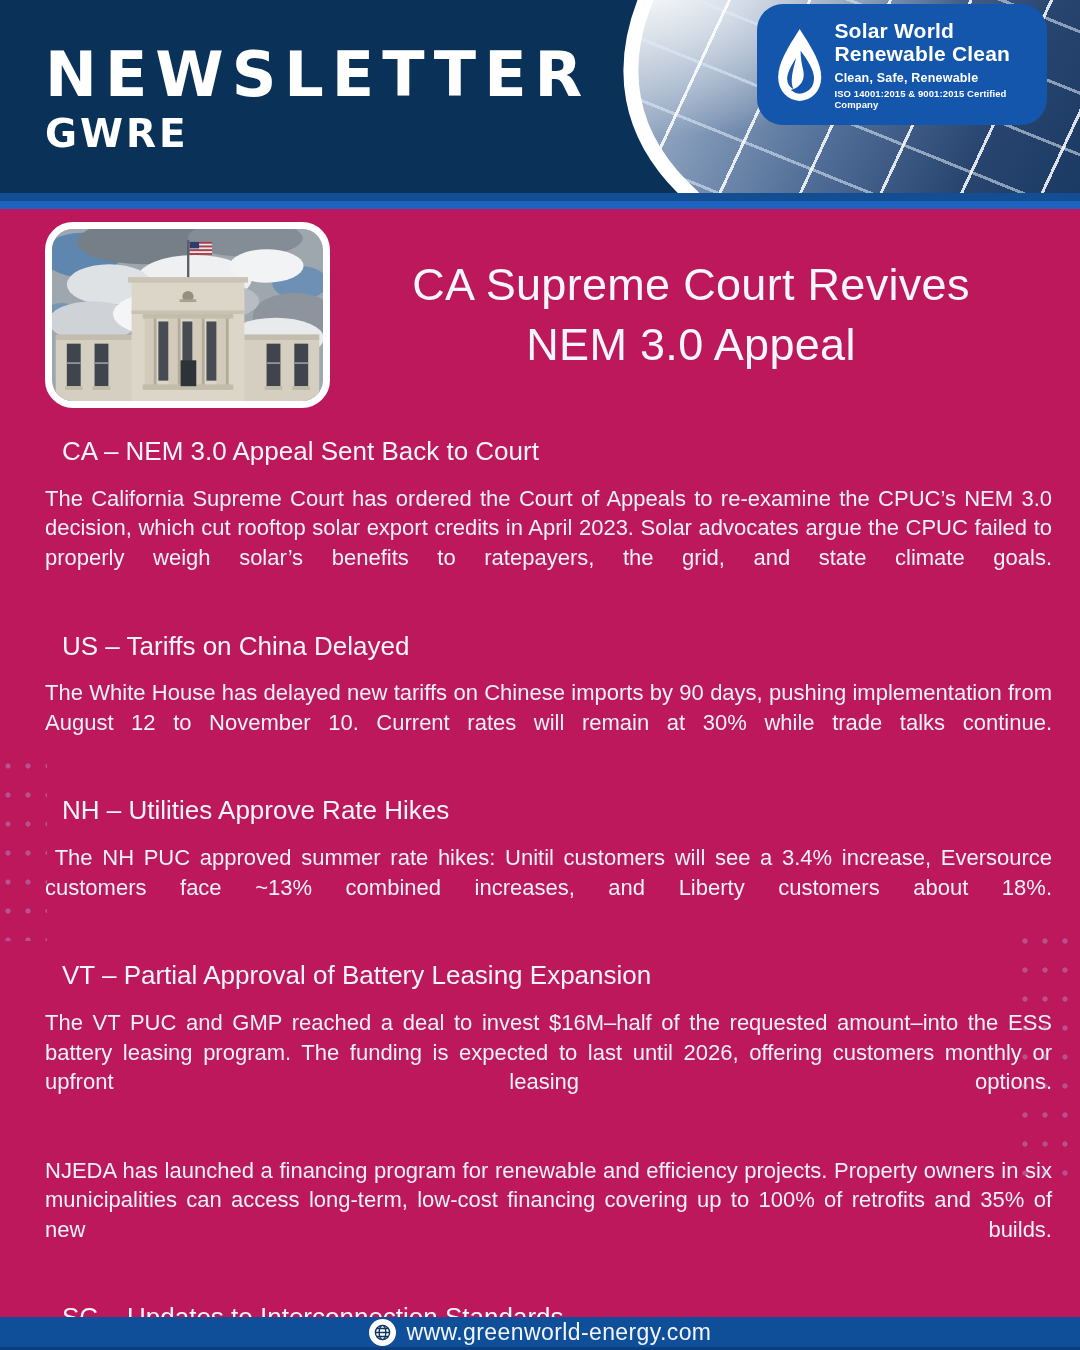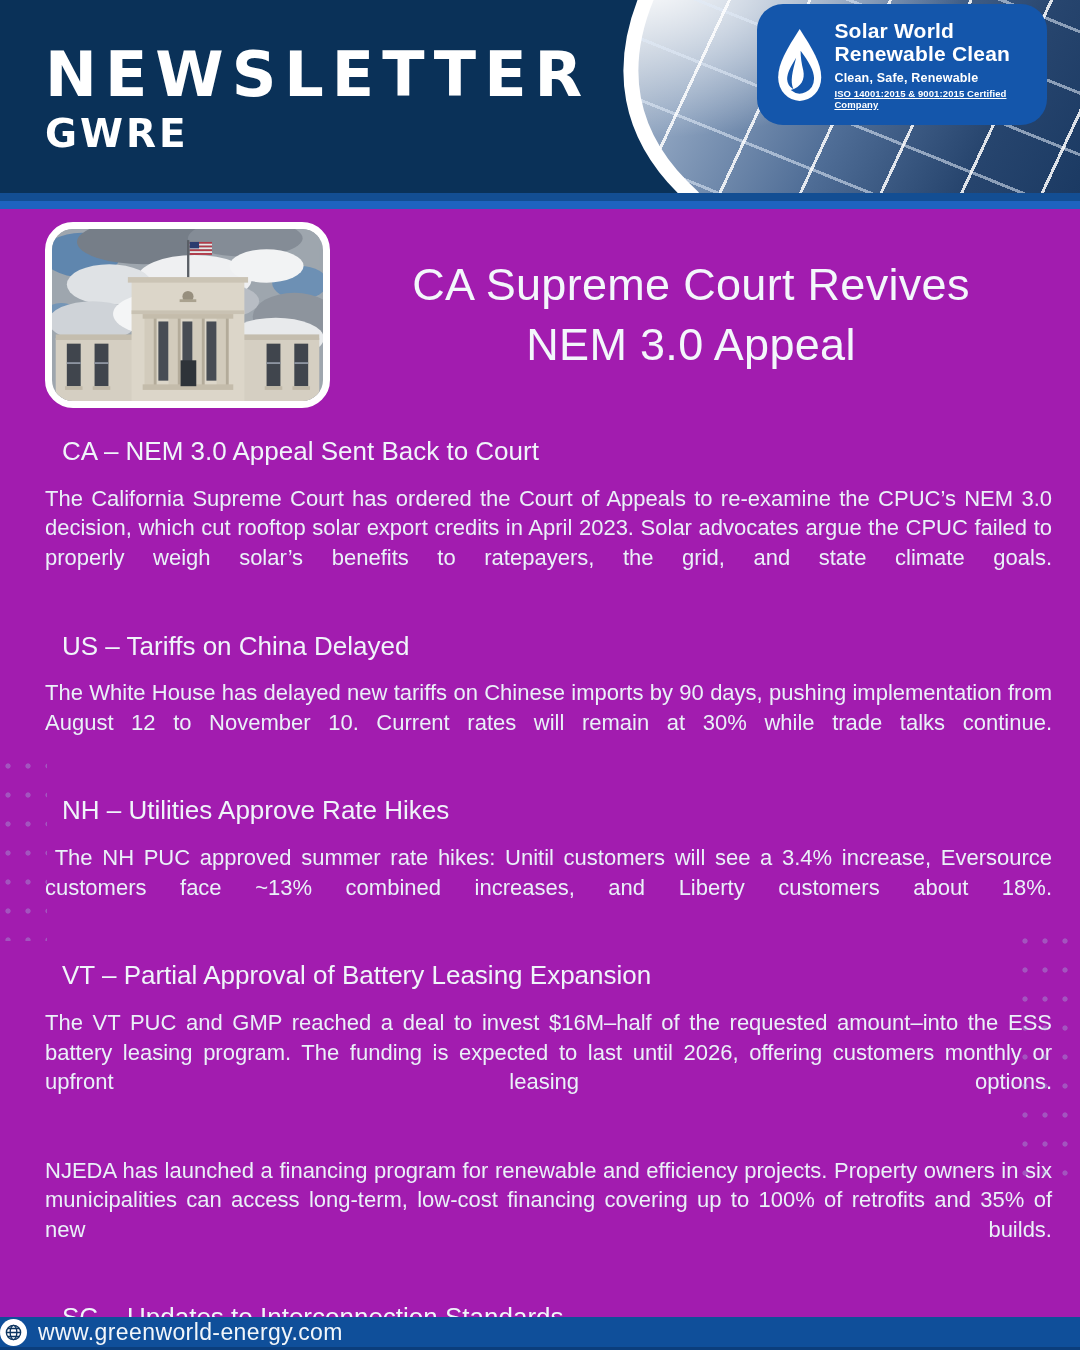--- a/index.html
+++ b/index.html
@@ -1,36 +1,36 @@
 <!DOCTYPE html>
 <html><head>
 <meta charset="utf-8">
 <style>
   html,body{margin:0;padding:0;}
   body{width:1080px;height:1350px;overflow:hidden;font-family:"Liberation Sans",sans-serif;}
-  .page{position:relative;width:1080px;height:1350px;background:#a21caf;overflow:hidden;}
+  .page{position:relative;width:1080px;height:1350px;background:#be185d;overflow:hidden;}
 
   
   .header{position:absolute;top:0;left:0;width:1080px;height:193px;background:#0a3158;overflow:hidden;}
   .solar-photo{position:absolute;top:0;left:570px;width:510px;height:193px;
     background:
       repeating-linear-gradient(115deg, rgba(0,0,0,0) 0 70px, rgba(255,255,255,.85) 70px 73px),
       repeating-linear-gradient(22deg, rgba(0,0,0,0) 0 54px, rgba(225,235,248,.55) 54px 57px),
       radial-gradient(ellipse at 14% -8%, rgba(255,255,255,.95) 0%, rgba(255,255,255,0) 52%),
       linear-gradient(118deg,#b9c4d2 0%,#8aa0bd 28%,#4f6d96 55%,#27456e 80%,#1b3a63 100%);}
   .header-arc{position:absolute;top:0;left:0;}
   .masthead{position:absolute;left:45px;top:42px;color:#ffffff;}
   .masthead-title{font-family:"DejaVu Sans",sans-serif;font-weight:bold;font-size:62px;letter-spacing:8px;line-height:66px;}
   .masthead-subtitle{font-family:"DejaVu Sans",sans-serif;font-weight:bold;font-size:39px;letter-spacing:3px;line-height:44px;margin-top:4px;}
   .logo-card{position:absolute;left:757px;top:4px;width:290px;height:121px;background:#1456ab;border-radius:26px;
     display:flex;align-items:center;padding:0 10px 0 14px;box-sizing:border-box;}
   .logo-text{color:#ffffff;margin-left:6px;}
   .logo-name{font-weight:bold;font-size:21px;line-height:23px;letter-spacing:.2px;}
   .logo-tagline{font-weight:bold;font-size:12.5px;margin-top:6px;letter-spacing:.2px;}
-  .logo-cert{font-weight:bold;font-size:9.5px;margin-top:3px;letter-spacing:.1px;text-decoration:underline;}
+  .logo-cert{font-weight:bold;font-size:9.5px;margin-top:3px;letter-spacing:.1px;}
 
   .stripe1{position:absolute;top:193px;left:0;width:1080px;height:8px;background:#134e93;}
   .stripe2{position:absolute;top:201px;left:0;width:1080px;height:8px;background:#1e63c0;}
 
   
   .feature{position:absolute;top:222px;left:45px;width:1007px;height:186px;display:flex;}
   .building-frame{width:285px;height:186px;border:7px solid #ffffff;border-radius:28px;box-sizing:border-box;overflow:hidden;background:#9ea6ae;flex:none;}
   .building-frame svg{display:block;}
   .headline{flex:1;display:flex;flex-direction:column;justify-content:center;align-items:center;color:#f3f7fb;
     font-size:45px;line-height:60px;font-weight:400;text-align:right;letter-spacing:.3px;}
@@ -44,21 +44,21 @@
 
   
   .dots{position:absolute;pointer-events:none;
     background-image:radial-gradient(circle at 3px 3px, rgba(167,190,220,.35) 2.2px, rgba(0,0,0,0) 3px);
     background-size:20px 29px;}
   .dots-left{left:5px;top:763px;width:42px;height:178px;}
   .dots-right{right:0px;top:938px;width:58px;height:252px;}
 
   
   .footer{position:absolute;left:0;bottom:0;width:1080px;height:33px;background:#0f4f9a;border-bottom:3px solid #0b3e7c;
-    display:flex;align-items:center;gap:11px;box-sizing:border-box;}
+    display:flex;align-items:center;justify-content:center;gap:11px;box-sizing:border-box;}
   .globe-badge{width:27px;height:27px;border-radius:50%;background:#ffffff;display:flex;align-items:center;justify-content:center;flex:none;}
   .footer-url{color:#f2f6fa;font-size:23px;letter-spacing:.4px;}
 </style>
 </head>
 <body>
 
 <div class="page">
 
   <div class="header">
     <div class="solar-photo"></div>

